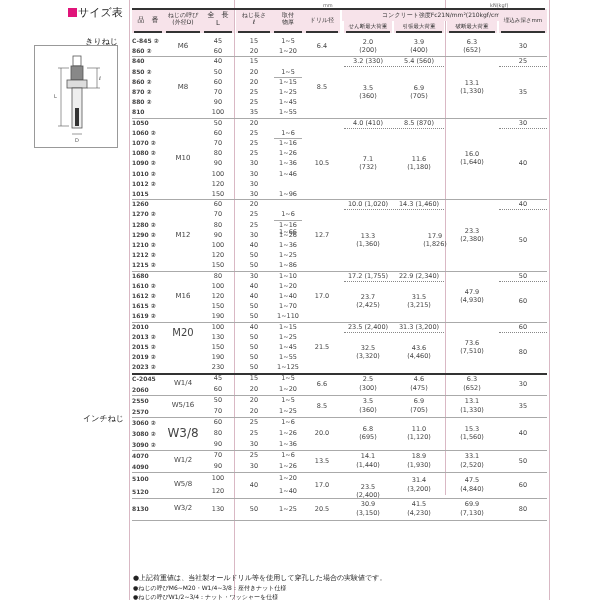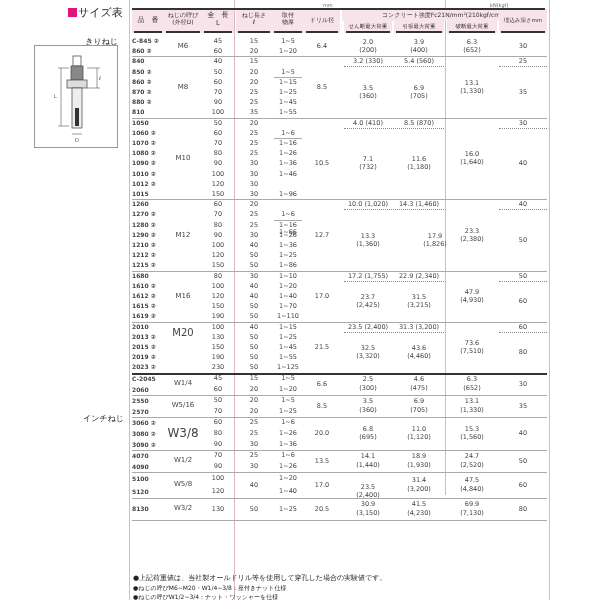--- a/index.html
+++ b/index.html
@@ -367,21 +367,21 @@
     <div class="cell" style="left: 447px; top: 416.6px; width: 50px; height: 33px; white-space: pre-line;">15.3
 (1,560)</div>
     <div class="cell" style="left:499px;top:416.5999999999998px;width:48px;height:33px;">40</div>
     <div class="hl" style="left:132px;top:449.5999999999998px;width:415px;"></div>
     <div class="cell" style="left:164px;top:449.5999999999998px;width:38px;height:22px;font-size:7px;">W1/2</div>
     <div class="cell" style="left:304px;top:449.5999999999998px;width:36px;height:22px;">13.5</div>
     <div class="cell" style="left: 344px; top: 449.6px; width: 48px; height: 22px; white-space: pre-line;">14.1
 (1,440)</div>
     <div class="cell" style="left: 394px; top: 449.6px; width: 50px; height: 22px; white-space: pre-line;">18.9
 (1,930)</div>
-    <div class="cell" style="left: 447px; top: 449.6px; width: 50px; height: 22px; white-space: pre-line;">24.7
+    <div class="cell" style="left: 447px; top: 449.6px; width: 50px; height: 22px; white-space: pre-line;">33.1
 (2,520)</div>
     <div class="cell" style="left:499px;top:449.5999999999998px;width:48px;height:22px;">50</div>
     <div class="hl" style="left:132px;top:471.5999999999998px;width:415px;"></div>
     <div class="cell" style="left:164px;top:471.5999999999998px;width:38px;height:26px;font-size:7px;">W5/8</div>
     <div class="cell" style="left:304px;top:471.5999999999998px;width:36px;height:26px;">17.0</div>
     <div class="cell" style="left:236px;top:471.5999999999998px;width:36px;height:26px;">40</div>
     <div class="cell" style="left: 344px; top: 478px; width: 48px; height: 26px; white-space: pre-line;">23.5
 (2,400)</div>
     <div class="cell" style="left: 394px; top: 471.6px; width: 50px; height: 26px; white-space: pre-line;">31.4
 (3,200)</div>

